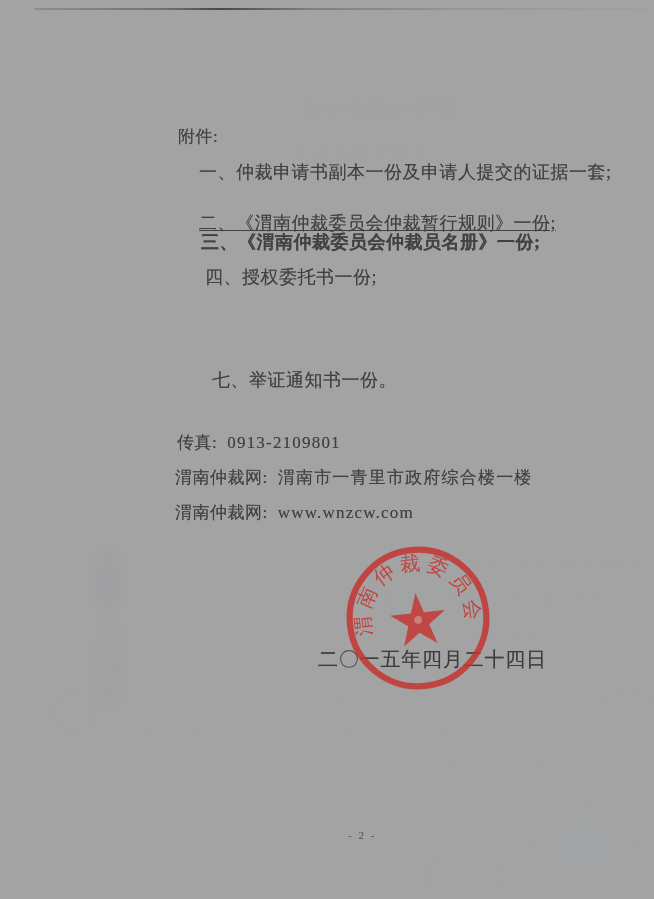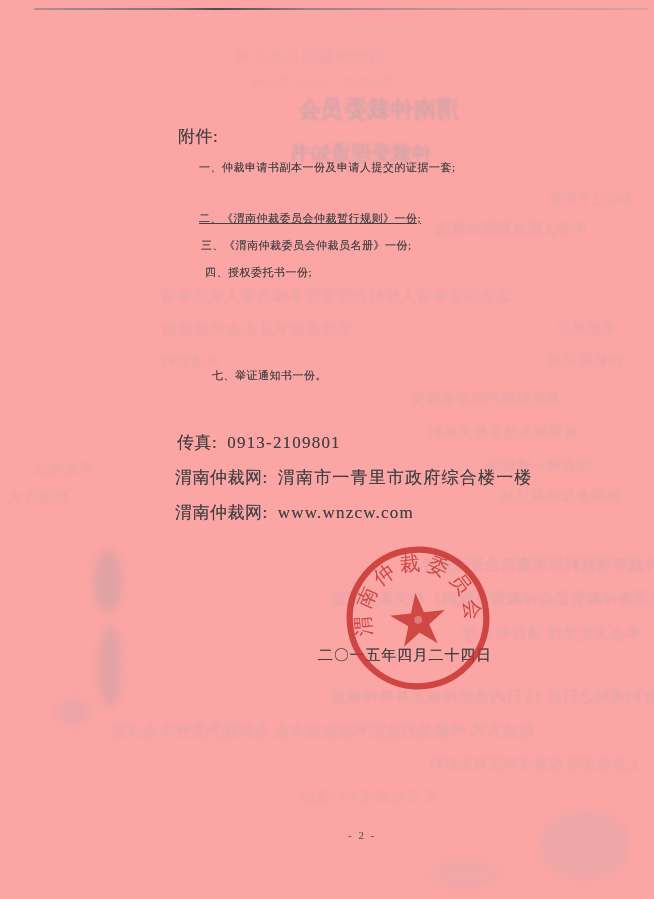--- a/index.html
+++ b/index.html
@@ -1,37 +1,37 @@
 <!DOCTYPE html>
 <html><head>
 <meta charset="utf-8">
 <style>
   html,body{margin:0;padding:0;background:#ffffff;}
   .page{
     position:relative;width:654px;height:899px;overflow:hidden;
-    background:#fca5a5;
+    background:#a3a3a3;
     font-family:"Liberation Serif","DejaVu Serif",serif;
     color:#3f4143;
   }
   
   .topline{
     position:absolute;left:34px;top:8px;width:614px;height:2px;
     background:linear-gradient(to right,
       rgba(120,125,130,.55) 0%,rgba(90,95,100,.75) 22%,rgba(60,62,66,.9) 30%,
       rgba(100,105,110,.6) 45%,rgba(130,135,140,.45) 70%,rgba(150,155,160,.35) 100%);
     border-radius:1px;
   }
   
   .tx{position:absolute;white-space:nowrap;letter-spacing:.5px;
       text-shadow:0 0 .6px rgba(60,62,66,.55);}
   .attach-label{left:178px;top:125px;font-size:17px;}
-  .item{font-size:11px;}
+  .item{font-size:18px;}
   .contact-line{font-size:17px;}
   .contact-line .val{margin-left:10px;letter-spacing:1.2px;}
-  .date-line{left:318px;top:646px;font-size:15px;color:#3b3d3f;z-index:1;letter-spacing:.8px;}
+  .date-line{left:318px;top:646px;font-size:20px;color:#3b3d3f;z-index:1;letter-spacing:.8px;}
   .pagenum{left:348px;top:829px;font-size:11px;color:#45505a;letter-spacing:2px;
            text-shadow:none;}
   
   .ghost{
     position:absolute;white-space:nowrap;color:#9ba2a9;
     transform:scaleX(-1);filter:blur(1.1px);
     font-family:"Liberation Serif","DejaVu Serif",serif;
     pointer-events:none;
   }
   .smudge{position:absolute;border-radius:50%;filter:blur(4px);pointer-events:none;}
@@ -74,21 +74,21 @@
   <div class="smudge" style="left:94px;top:550px;width:28px;height:62px;background:rgba(150,156,162,.28);"></div>
   <div class="smudge" style="left:98px;top:624px;width:24px;height:84px;background:rgba(150,156,162,.24);"></div>
   <div class="smudge" style="left:56px;top:698px;width:34px;height:28px;background:rgba(160,166,172,.18);"></div>
   <div class="smudge" style="left:540px;top:810px;width:90px;height:70px;background:rgba(170,176,182,.16);"></div>
   <div class="smudge" style="left:430px;top:860px;width:70px;height:30px;background:rgba(170,176,182,.12);"></div>
 
   <div class="tx attach-label">附件:</div>
 
   <div class="tx item" style="left:199px;top:160px;">一、仲裁申请书副本一份及申请人提交的证据一套;</div>
   <div class="tx item" style="left:199px;top:211px;text-decoration:underline;">二、《渭南仲裁委员会仲裁暂行规则》一份;</div>
-  <div class="tx item" style="left:201px;top:238px;">三、《渭南仲裁委员会仲裁员名册》一份;</div>
+  <div class="tx item" style="left:201px;top:230px;font-weight:bold;">三、《渭南仲裁委员会仲裁员名册》一份;</div>
   <div class="tx item" style="left:205px;top:265px;">四、授权委托书一份;</div>
   <div class="tx item" style="left:212px;top:368px;font-family:Liberation Mono, monospace;">七、举证通知书一份。</div>
 
   <div class="tx contact-line" style="left:177px;top:431px;">
     <span>传真:</span><span class="val">0913-2109801</span>
   </div>
   <div class="tx contact-line" style="left:175px;top:466px;">
     <span>渭南仲裁网:</span><span class="val">渭南市一青里市政府综合楼一楼</span>
   </div>
   <div class="tx contact-line" style="left:175px;top:501px;">

